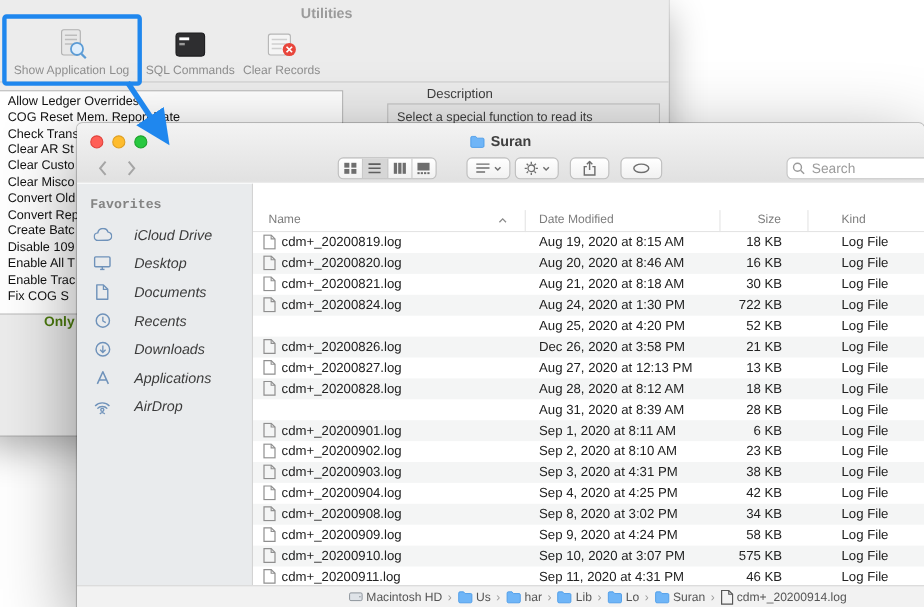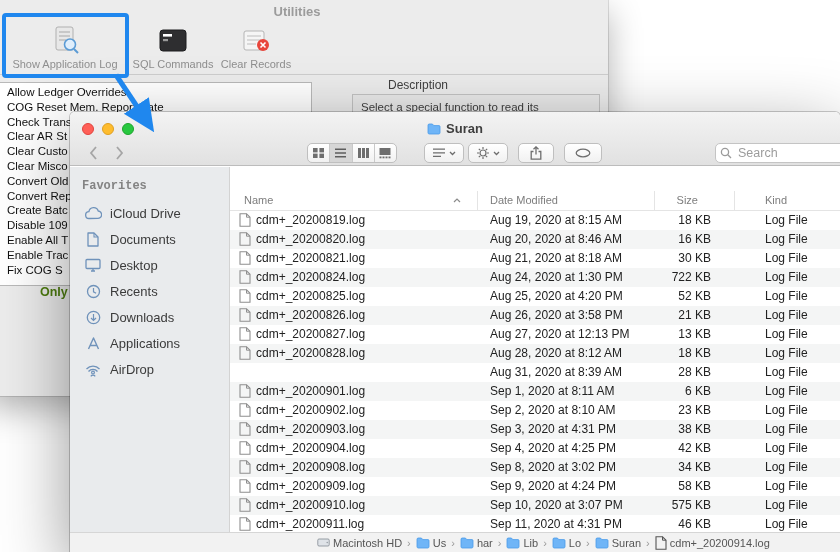--- a/index.html
+++ b/index.html
@@ -61,31 +61,31 @@
   .btn-tag   { left:494px; width:38px; }
   .search-field { position:absolute; left:645px; top:2px; width:150px; height:20px; background:#fff;
     border:1px solid #c4c4c4; border-radius:5px; display:flex; align-items:center; gap:4px; padding:0 4px; }
   .search-field input { border:none; outline:none; width:52px; font-size:12.5px; color:#333; background:transparent;
     font-family:"Liberation Sans", sans-serif; }
   .search-field input::placeholder { color:#9c9c9c; }
 
   .f-body { position:absolute; top:55px; left:0; right:0; bottom:20px; display:flex; }
   .f-sidebar { width:160px; background:#e9ebed; border-right:1px solid #d3d3d3; padding-top:12px; }
   .side-label { font-size:12px; font-weight:700; color:#838383; padding-left:12px; margin-bottom:7px;font-family:Liberation Mono, monospace; }
-  .side-item { height:26px; display:flex; align-items:center; gap:8px; padding-left:14px;
-    font-size:13px; color:#3b3b3b; }
+  .side-item { height:26px; display:flex; align-items:center; gap:20px; padding-left:14px;
+    font-size:13px; color:#3b3b3b;font-style:italic; }
   .side-item .icon { width:18px; color:#6f92ba; }
 
   .f-main { flex:1; position:relative; background:#fff; overflow:hidden; }
   .f-cols-header { height:20px; border-bottom:1px solid #e4e4e4; position:relative;
     font-size:11px; color:#7d7d7d;margin-top:24px; }
   .hcell { position:absolute; top:0; height:20px; line-height:19px; }
   .h-name { left:0;   width:248px; padding-left:14px; border-right:1px solid #e4e4e4; }
   .h-date { left:248px; width:177px; padding-left:12px; border-right:1px solid #e4e4e4; }
-  .h-size { left:425px; width:80px; padding-right:36px; text-align:right; border-right:1px solid #e4e4e4; }
+  .h-size { left:425px; width:80px; padding-right:24px; text-align:right; border-right:1px solid #e4e4e4; }
   .h-kind { left:505px; width:105px; padding-left:30px; }
   .sort-caret { position:absolute; right:16px; top:7px; }
 
   .frow { height:19px; position:relative; font-size:12px; color:#222; }
   .frow:nth-child(even) { background:#f4f5f5; }
   .frow .cell { position:absolute; top:0; height:19px; line-height:19px; white-space:nowrap; overflow:hidden; }
   .c-name { left:0; width:248px; padding-left:26px; }
   .c-name .icon { position:absolute; left:9px; top:2px; color:#8f8f8f; }
   .c-date { left:248px; width:177px; padding-left:12px; }
   .c-size { left:425px; width:80px; padding-right:24px; text-align:right; }
@@ -303,35 +303,35 @@
           <div class="side-item">
             <span class="icon">
               <svg width="17" height="13" viewBox="0 0 17 13">
                 <path d="M4.2 11.5a3.4 3.4 0 0 1-.3-6.8A4.8 4.8 0 0 1 13.2 4a3.6 3.6 0 0 1-.6 7.4z" fill="none" stroke="currentColor" stroke-width="1.3" stroke-linejoin="round"></path>
               </svg>
             </span>
             <span>iCloud Drive</span>
           </div>
           <div class="side-item">
             <span class="icon">
+              <svg width="16" height="14" viewBox="0 0 16 14">
+                <rect x="1" y="1.5" width="14" height="9" rx="1" fill="none" stroke="currentColor" stroke-width="1.3"></rect>
+                <path d="M6 13h4M8 10.5V13" stroke="currentColor" stroke-width="1.3"></path>
+              </svg>
+            </span>
+            <span>Desktop</span>
+          </div>
+          <div class="side-item">
+            <span class="icon">
               <svg width="12" height="15" viewBox="0 0 12 15">
                 <path d="M1 1h6l4 4v9H1z" fill="none" stroke="currentColor" stroke-width="1.3" stroke-linejoin="round"></path>
                 <path d="M7 1v4h4" fill="none" stroke="currentColor" stroke-width="1.1"></path>
               </svg>
             </span>
             <span>Documents</span>
-          </div>
-          <div class="side-item">
-            <span class="icon">
-              <svg width="16" height="14" viewBox="0 0 16 14">
-                <rect x="1" y="1.5" width="14" height="9" rx="1" fill="none" stroke="currentColor" stroke-width="1.3"></rect>
-                <path d="M6 13h4M8 10.5V13" stroke="currentColor" stroke-width="1.3"></path>
-              </svg>
-            </span>
-            <span>Desktop</span>
           </div>
           <div class="side-item">
             <span class="icon">
               <svg width="15" height="15" viewBox="0 0 15 15">
                 <circle cx="7.5" cy="7.5" r="6" fill="none" stroke="currentColor" stroke-width="1.3"></circle>
                 <path d="M7.5 4v3.8l2.6 1.5" fill="none" stroke="currentColor" stroke-width="1.2"></path>
               </svg>
             </span>
             <span>Recents</span>
           </div>
@@ -417,38 +417,32 @@
                 <svg width="12" height="14" viewBox="0 0 12 14">
                   <path d="M1 .8h6.5L11 4.2v9H1z" fill="none" stroke="currentColor" stroke-width="1.1"></path>
                   <path d="M7.5.8v3.4H11" fill="none" stroke="currentColor" stroke-width="1"></path>
                 </svg>
               </span><span>cdm+_20200824.log</span></div>
             <div class="cell c-date">Aug 24, 2020 at 1:30 PM</div>
             <div class="cell c-size">722 KB</div>
             <div class="cell c-kind">Log File</div>
           </div>
           <div class="frow">
-            <div class="cell c-name"><span class="icon">
-                <svg width="12" height="14" viewBox="0 0 12 14">
-                  <path d="M1 .8h6.5L11 4.2v9H1z" fill="none" stroke="currentColor" stroke-width="1.1"></path>
-                  <path d="M7.5.8v3.4H11" fill="none" stroke="currentColor" stroke-width="1"></path>
-                </svg>
-              </span><span>cdm+_20200825.log</span></div>
             <div class="cell c-date">Aug 25, 2020 at 4:20 PM</div>
             <div class="cell c-size">52 KB</div>
             <div class="cell c-kind">Log File</div>
           </div>
           <div class="frow">
             <div class="cell c-name"><span class="icon">
                 <svg width="12" height="14" viewBox="0 0 12 14">
                   <path d="M1 .8h6.5L11 4.2v9H1z" fill="none" stroke="currentColor" stroke-width="1.1"></path>
                   <path d="M7.5.8v3.4H11" fill="none" stroke="currentColor" stroke-width="1"></path>
                 </svg>
               </span><span>cdm+_20200826.log</span></div>
-            <div class="cell c-date">Aug 26, 2020 at 3:58 PM</div>
+            <div class="cell c-date">Dec 26, 2020 at 3:58 PM</div>
             <div class="cell c-size">21 KB</div>
             <div class="cell c-kind">Log File</div>
           </div>
           <div class="frow">
             <div class="cell c-name"><span class="icon">
                 <svg width="12" height="14" viewBox="0 0 12 14">
                   <path d="M1 .8h6.5L11 4.2v9H1z" fill="none" stroke="currentColor" stroke-width="1.1"></path>
                   <path d="M7.5.8v3.4H11" fill="none" stroke="currentColor" stroke-width="1"></path>
                 </svg>
               </span><span>cdm+_20200827.log</span></div>

